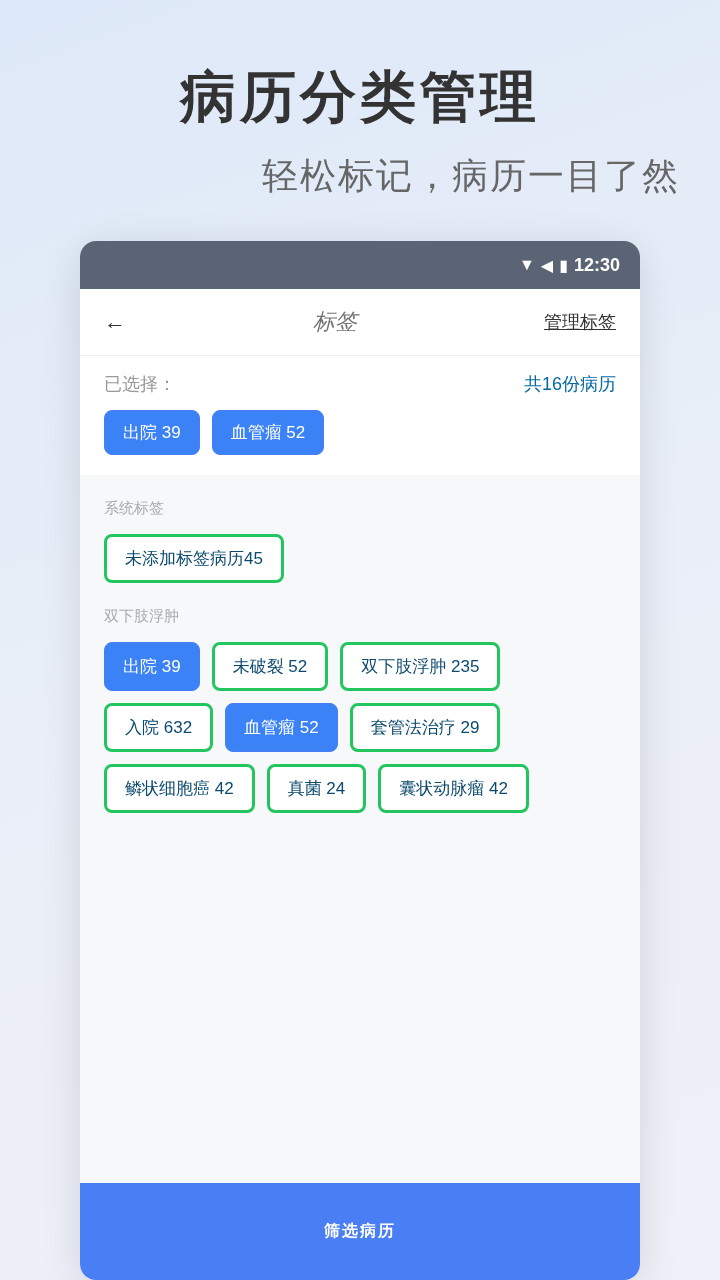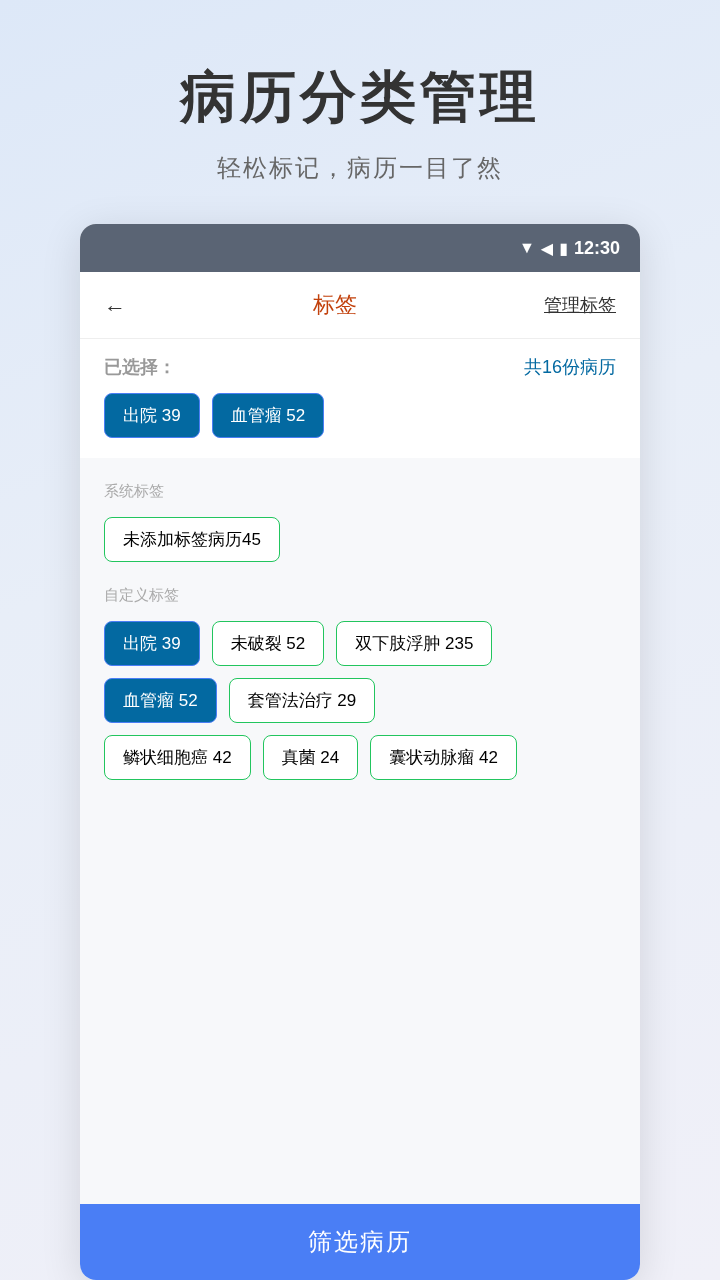--- a/index.html
+++ b/index.html
@@ -23,23 +23,24 @@
 
     .hero-title {
       font-size: 56px;
       font-weight: 700;
       color: #333;
       letter-spacing: 4px;
       margin-bottom: 16px;
     }
 
     .hero-subtitle {
-      font-size: 24px;
+      font-size: 36px;
       color: #666;
       letter-spacing: 2px;
+      text-align: right;
     }
 
     
     .phone-frame {
       width: 560px;
       background: #fff;
       border-radius: 16px;
       overflow: hidden;
       box-shadow: 0 8px 40px rgba(0,0,0,0.12);
       margin: 0 auto;
@@ -87,21 +88,22 @@
 
     .nav-back {
       font-size: 22px;
       color: #333;
       cursor: pointer;
     }
 
     .nav-title {
       font-size: 22px;
       font-weight: 500;
-      color: #c2410c;
+      color: #737373;
+      font-style: italic;
     }
 
     .nav-action {
       font-size: 18px;
       color: #333;
       text-decoration: underline;
     }
 
     
     .selected-section {
@@ -112,21 +114,20 @@
     .selected-header {
       display: flex;
       justify-content: space-between;
       align-items: center;
       margin-bottom: 14px;
     }
 
     .selected-label {
       font-size: 18px;
       color: #999;
-      font-weight: bold;
     }
 
     .selected-count {
       font-size: 18px;
       color: #0369a1;
     }
 
     .selected-tags {
       display: flex;
       flex-wrap: wrap;
@@ -164,39 +165,39 @@
       border-radius: 8px;
       font-size: 17px;
       cursor: pointer;
       border: 1px solid #ddd;
       background: #fff;
       color: #333;
       white-space: nowrap;
     }
 
     .tag.active {
-      background: #0369a1;
+      background: #3b82f6;
       color: #fff;
       border-color: #4a7ef5;
     }
 
     .tag.outline {
       background: #fff;
-      color: #000000;
-      border: 1px solid #22c55e;
+      color: #0c4a6e;
+      border: 3px solid #22c55e;
     }
 
     
     .bottom-btn {
       width: 100%;
-      padding: 22px;
+      padding: 38px;
       background: #4a7ef5;
       color: #fff;
-      font-size: 24px;
-      font-weight: 400;
+      font-size: 16px;
+      font-weight: 700;
       text-align: center;
       cursor: pointer;
       border: none;
       letter-spacing: 2px;
     }
   </style>
 </head>
 <body>
 
 <div class="hero-section">
@@ -235,30 +236,31 @@
   <div class="tags-section">
 
     <div class="tags-group">
       <div class="section-title">系统标签</div>
       <div class="tags-row">
         <span class="tag outline">未添加标签病历45</span>
       </div>
     </div>
 
     <div class="tags-group">
-      <div class="section-title">自定义标签</div>
+      <div class="section-title">双下肢浮肿</div>
 
       <div class="tags-row">
         <span class="tag active">出院 39</span>
         <span class="tag outline">未破裂 52</span>
         <span class="tag outline">双下肢浮肿 235</span>
       </div>
 
 
       <div class="tags-row">
+        <span class="tag outline">入院 632</span>
         <span class="tag active">血管瘤 52</span>
         <span class="tag outline">套管法治疗 29</span>
       </div>
 
       <div class="tags-row">
         <span class="tag outline">鳞状细胞癌 42</span>
         <span class="tag outline">真菌 24</span>
         <span class="tag outline">囊状动脉瘤 42</span>
       </div>
     </div>

